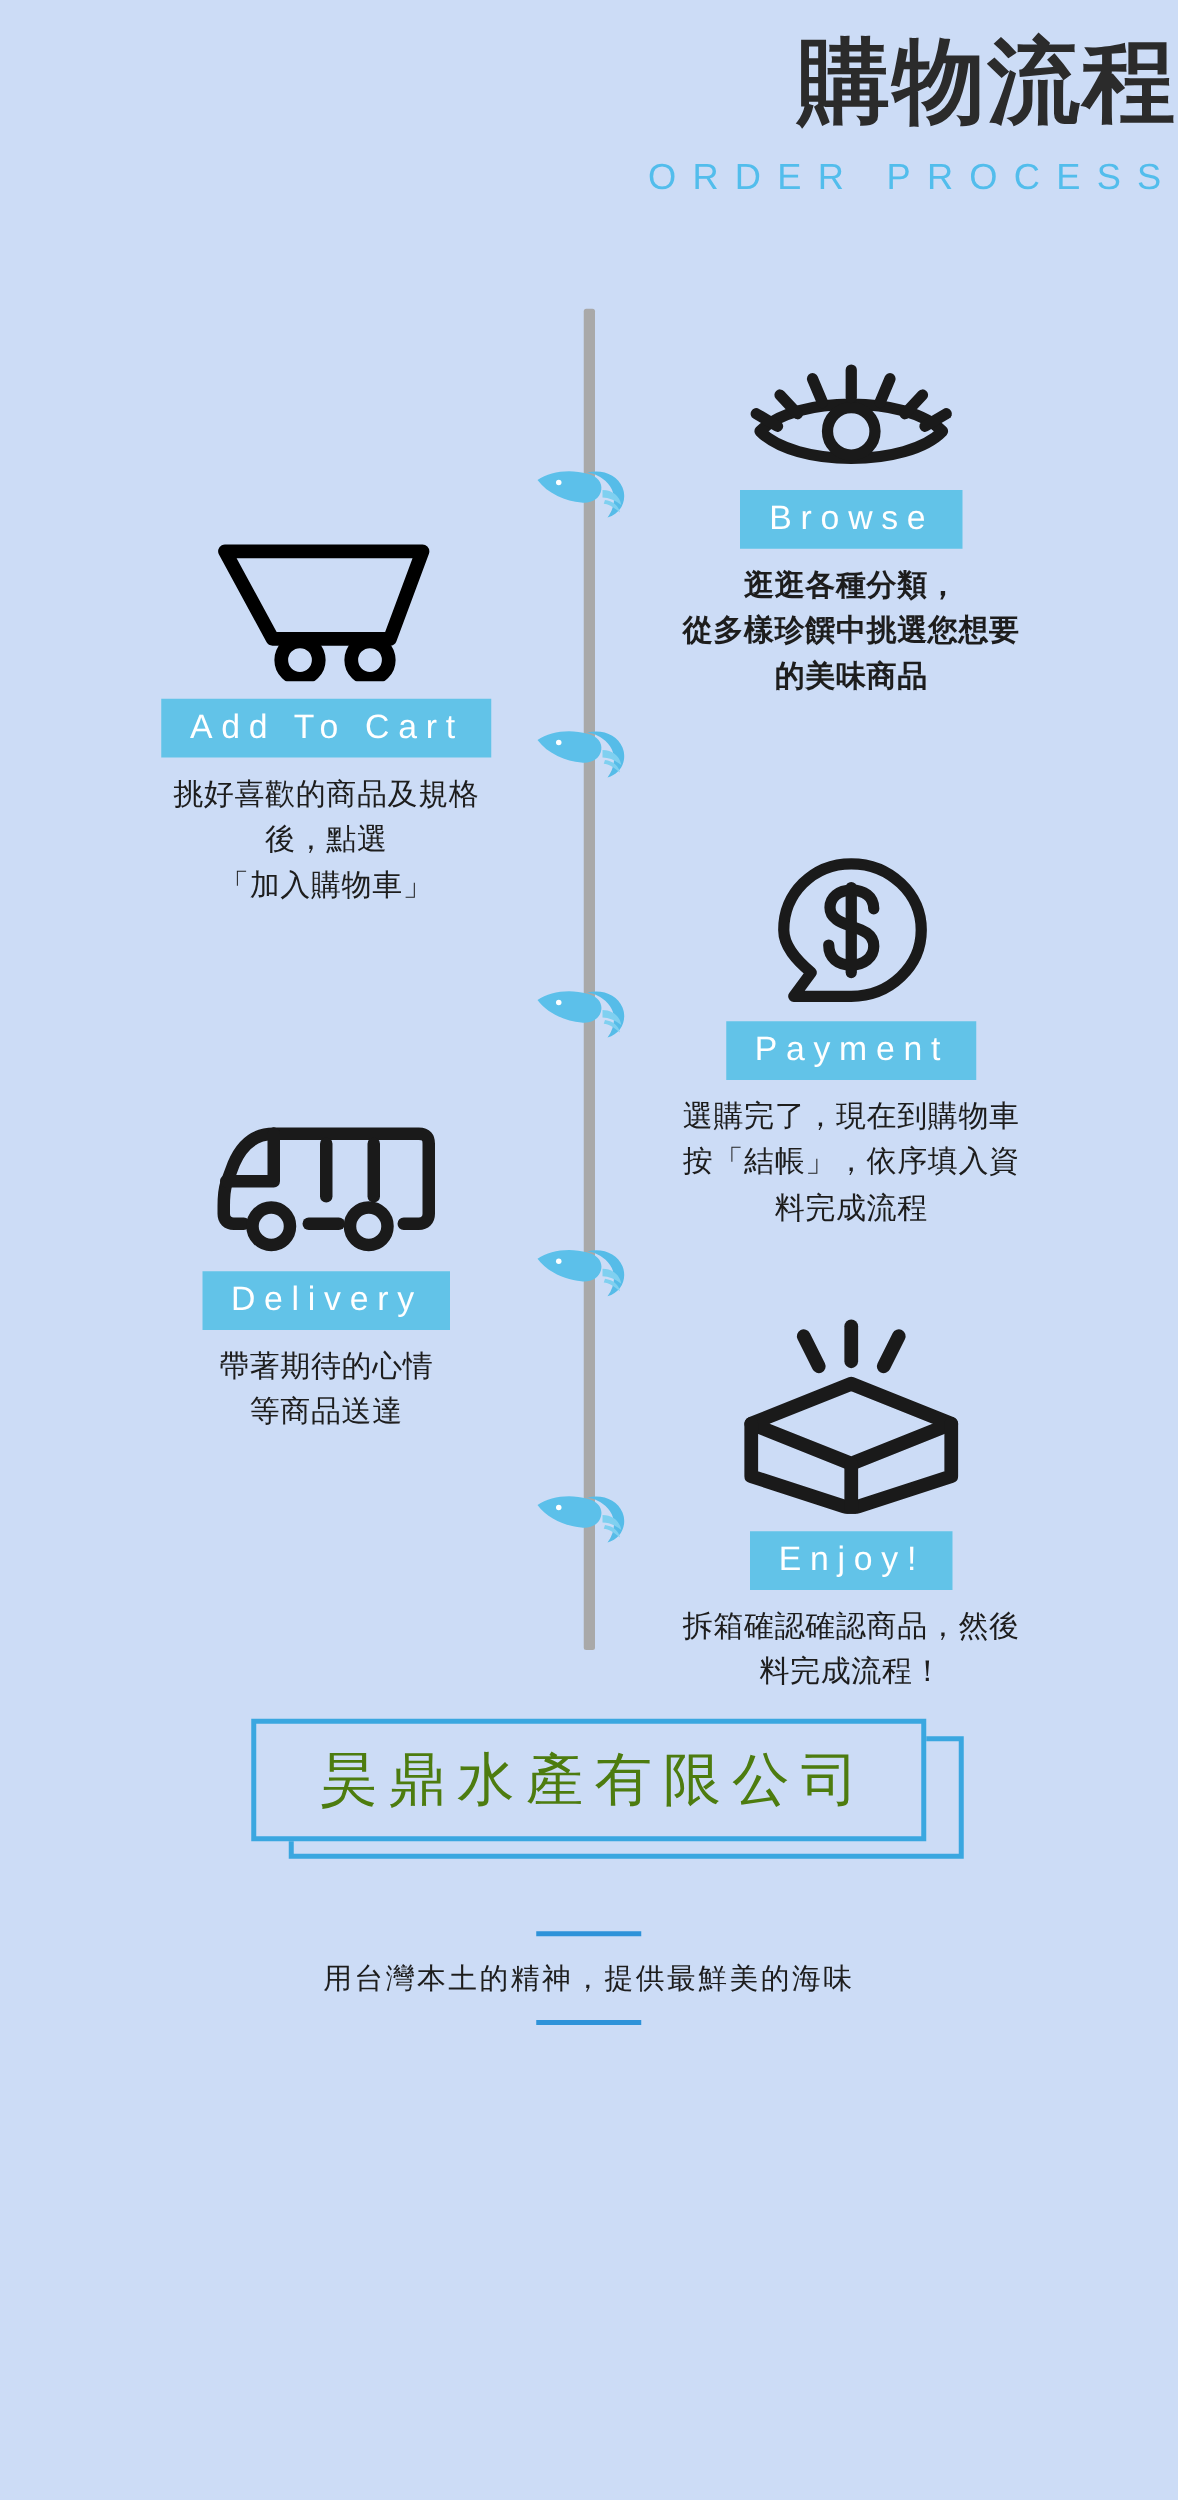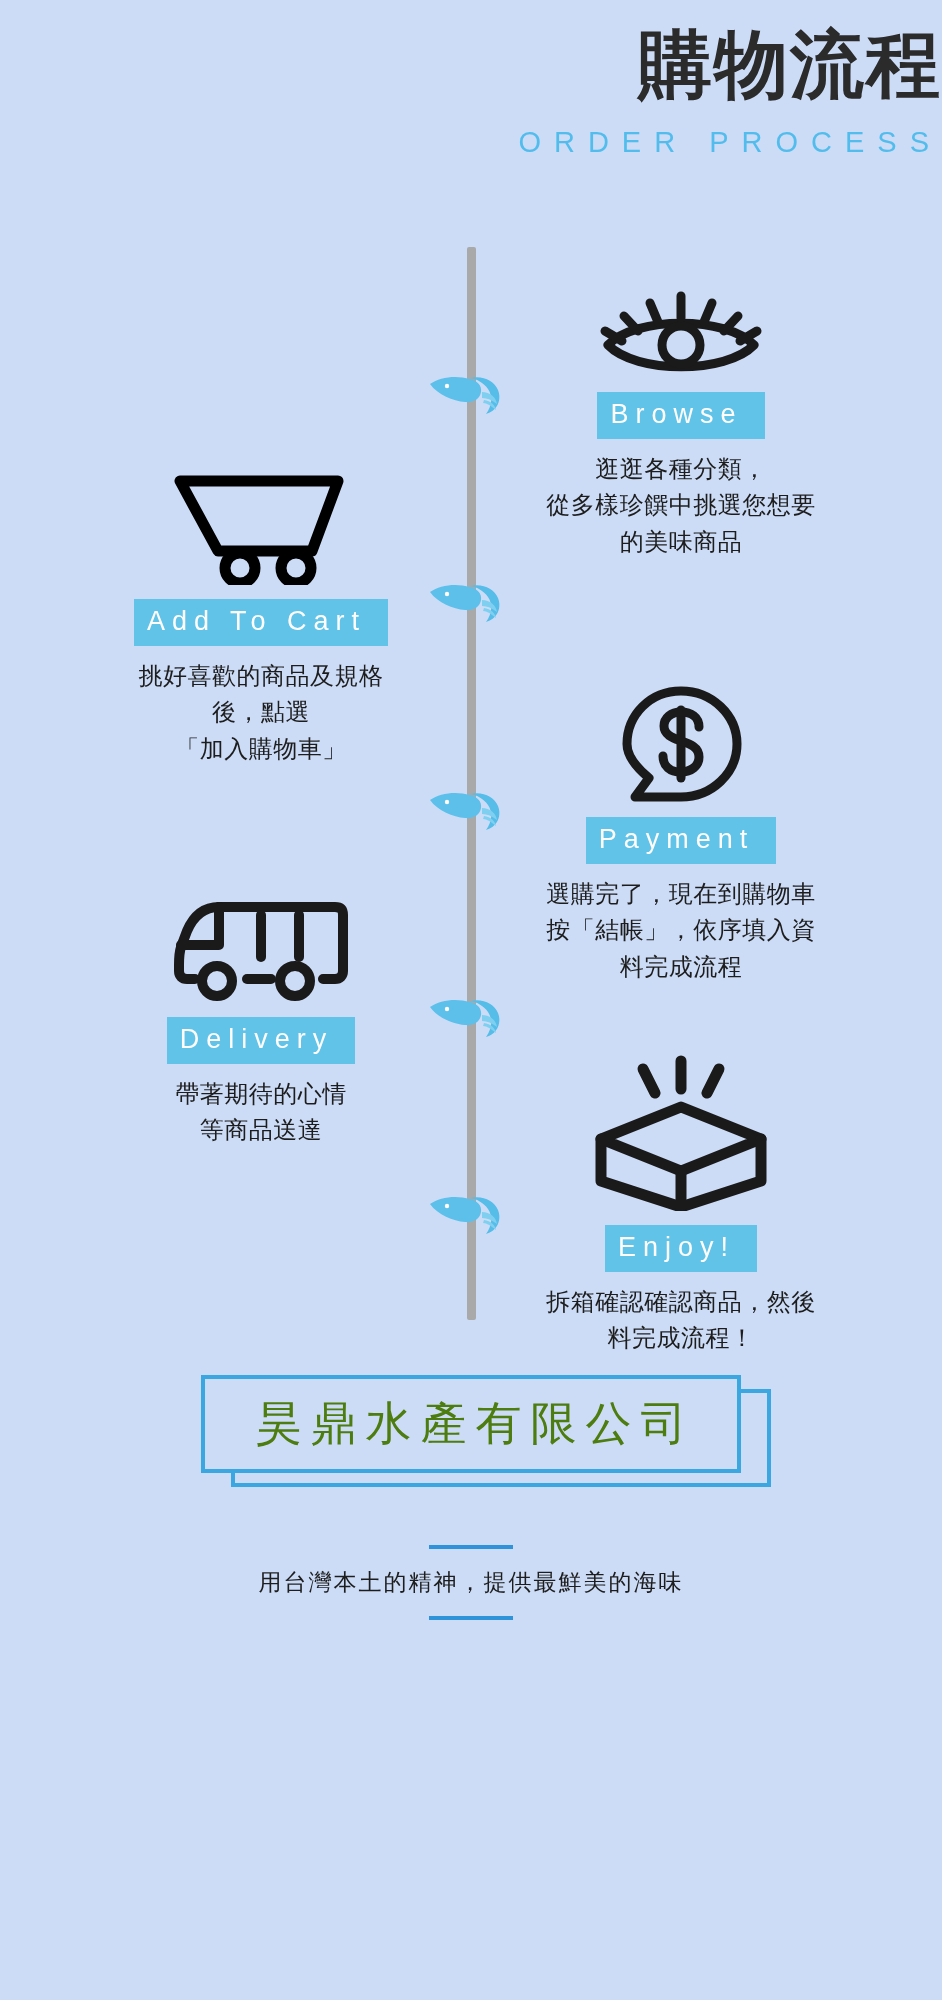--- a/index.html
+++ b/index.html
@@ -39,21 +39,21 @@
   .step { position:absolute; width:420px; text-align:center; }
   .step.right { left:471px; }
   .step.left  { left:51px; }
 
   .icon-wrap { height:auto; display:flex; justify-content:center; align-items:flex-end; }
   .icon-wrap svg { display:block; }
 
   .badge {
     display:inline-block; background:#62c3e8; color:#ffffff;
     font-size:27px; letter-spacing:7px; text-indent:7px;
-    padding:7px 22px 9px 6px; margin-top:14px; font-weight:400;
+    padding:7px 22px 9px 16px; margin-top:14px; font-weight:400;
     white-space:nowrap;
   }
   .desc {
     margin-top:12px; font-size:24px; color:#1d1d1d;
     line-height:1.52; letter-spacing:0.5px;
   }
 
   
   .footer { position:absolute; left:0; top:1375px; width:942px; }
   .brand-box {
@@ -143,26 +143,26 @@
       <path d="M83 32 L83 10"></path>
       <path d="M60 36 L52 17"></path>
       <path d="M106 36 L114 17"></path>
       <path d="M40 45 L26 30"></path>
       <path d="M126 45 L140 30"></path>
       <path d="M24 55 L7 45"></path>
       <path d="M142 55 L159 45"></path>
     </svg>
   </div>
   <div class="badge">Browse</div>
-  <div class="desc" style="white-space:pre-line;">逛逛各種分類，
+  <div class="desc" style="white-space:pre-line;font-weight:bold;">逛逛各種分類，
 從多樣珍饌中挑選您想要
 的美味商品</div>
 </div>
 
-<div class="step left" style="top:473px;">
+<div class="step left" style="top:433px;">
   <div class="icon-wrap">
     <svg width="178" height="112" viewBox="0 0 178 112" xmlns="http://www.w3.org/2000/svg" fill="none" stroke="#000000" stroke-width="11" stroke-linecap="round" stroke-linejoin="round">
       <path d="M8 8 L166 8 L140 78 L46 78 Z"></path>
       <circle cx="68" cy="95" r="15"></circle>
       <circle cx="124" cy="95" r="15"></circle>
     </svg>
   </div>
   <div class="badge">Add To Cart</div>
   <div class="desc" style="white-space:pre-line;">挑好喜歡的商品及規格
 後，點選

